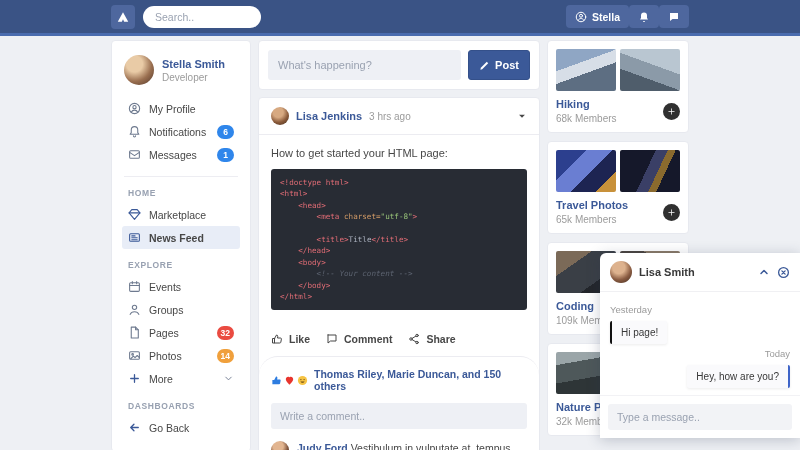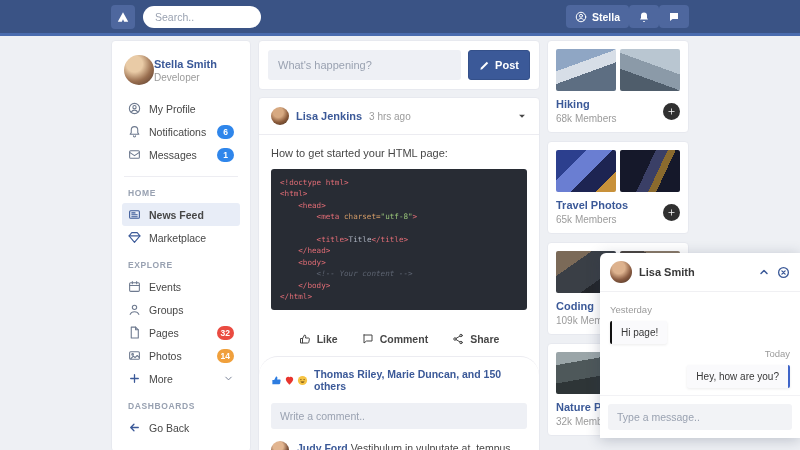--- a/index.html
+++ b/index.html
@@ -33,21 +33,21 @@
   .search::placeholder{color:#9aa2b1;}
   .nav-right{margin-left:auto;display:flex;}
   .nav-btn{height:23px;background:var(--navbtn);border:none;border-radius:4px;color:#fff;font-size:10.5px;font-weight:bold;display:flex;align-items:center;gap:5px;padding:0 9px;font-family:"Liberation Sans",sans-serif;cursor:pointer;}
 
   
   .container{width:578px;margin:4px auto 0;display:flex;gap:7px;align-items:flex-start;}
   .card{background:#fff;border:1px solid var(--card-border);border-radius:4px;}
 
   
   .sidebar{width:140px;padding:12px 10px;}
-  .profile{display:flex;align-items:center;margin:2px 2px 12px;}
+  .profile{display:flex;align-items:center;gap:8px;margin:2px 2px 12px;}
   .avatar{border-radius:50%;flex:none;background:radial-gradient(circle at 35% 30%,#e9cba6 0 28%,#9a6f50 60%,#4c3326 100%);}
   .av30{width:30px;height:30px;}
   .av18{width:18px;height:18px;}
   .av22{width:22px;height:22px;}
   .profile-name{color:var(--accent);font-weight:bold;font-size:11px;}
   .profile-role{color:var(--muted);font-size:10px;margin-top:2px;}
   .side-item{display:flex;align-items:center;gap:8px;height:23px;padding:0 6px;border-radius:3px;color:#474747;cursor:pointer;}
   .side-item .lbl{font-size:10.5px;}
   .side-item.active{background:#e8edf7;font-weight:bold;}
   .badge{margin-left:auto;min-width:17px;height:14px;border-radius:8px;color:#fff;font-size:8.5px;font-weight:bold;display:flex;align-items:center;justify-content:center;padding:0 4px;}
@@ -71,21 +71,21 @@
   .post-caret{margin-left:auto;cursor:pointer;}
   .post-body{padding:12px;}
   .post-text{font-size:11px;color:#474747;margin-bottom:10px;}
   .code{background:#282c34;border-radius:3px;padding:8px 9px;font-family:"DejaVu Sans Mono",monospace;font-size:7.6px;line-height:1.5;white-space:pre;overflow:hidden;}
   .code div{min-height:11.4px;}
   .tok-tag{color:#e06c75;}
   .tok-attr{color:#d19a66;}
   .tok-str{color:#98c379;}
   .tok-pln{color:#abb2bf;}
   .tok-com{color:#5c6370;font-style:italic;}
-  .actions{display:flex;gap:24px;padding:11px 12px;justify-content:center;}
+  .actions{display:flex;gap:16px;padding:11px 12px;}
   .action{display:flex;align-items:center;gap:6px;font-size:10.5px;font-weight:bold;color:#474747;cursor:pointer;}
   .reactions{border-top:1px solid #ececf1;padding:11px 12px;display:flex;align-items:center;gap:6px;border-radius:19px;}
   .re-icons{display:flex;gap:2px;align-items:center;}
   .reactions .who{color:var(--accent);font-weight:bold;font-size:10.5px;}
   .comment-box{margin:0 12px 10px;}
   .comment-box input{width:100%;height:26px;background:var(--field);border:none;border-radius:3px;padding:0 9px;font-size:10.5px;font-family:"Liberation Sans",sans-serif;outline:none;color:#555;}
   .comment-box input::placeholder{color:#9aa2b1;}
   .comment{display:flex;gap:8px;padding:2px 12px 12px;}
   .comment-text{font-size:10.5px;line-height:1.45;color:#474747;}
   .comment-author{color:var(--accent);font-weight:bold;}
@@ -206,37 +206,37 @@
             <path d="M3 8l9 6 9-6"></path>
           </svg>
         </span>
       <span class="lbl">Messages</span>
       <span class="badge b-blue">1</span>
     </div>
 
     <div class="divider-h"></div>
     <div class="sec-head">HOME</div>
 
+    <div class="side-item">
+      <span>
+          <svg class="ico-blue" width="13" height="13" viewBox="0 0 24 24" style="stroke-width:2">
+            <path d="M7 3h10l5 6-10 12L2 9l5-6z"></path>
+            <path d="M2 9h20"></path>
+          </svg>
+        </span>
+      <span class="lbl">Marketplace</span>
+    </div>
     <div class="side-item active">
       <span>
           <svg class="ico-blue" width="13" height="13" viewBox="0 0 24 24" style="stroke-width:2">
             <rect x="3" y="5" width="18" height="14" rx="2"></rect>
             <path d="M7 9h6M7 12.5h10M7 16h10"></path>
           </svg>
         </span>
       <span class="lbl">News Feed</span>
-    </div>
-    <div class="side-item">
-      <span>
-          <svg class="ico-blue" width="13" height="13" viewBox="0 0 24 24" style="stroke-width:2">
-            <path d="M7 3h10l5 6-10 12L2 9l5-6z"></path>
-            <path d="M2 9h20"></path>
-          </svg>
-        </span>
-      <span class="lbl">Marketplace</span>
     </div>
 
     <div class="sec-head">EXPLORE</div>
 
     <div class="side-item">
       <span>
           <svg class="ico" width="13" height="13" viewBox="0 0 24 24">
             <rect x="3" y="5" width="18" height="16" rx="2"></rect>
             <path d="M3 10h18M8 3v4M16 3v4"></path>
           </svg>

